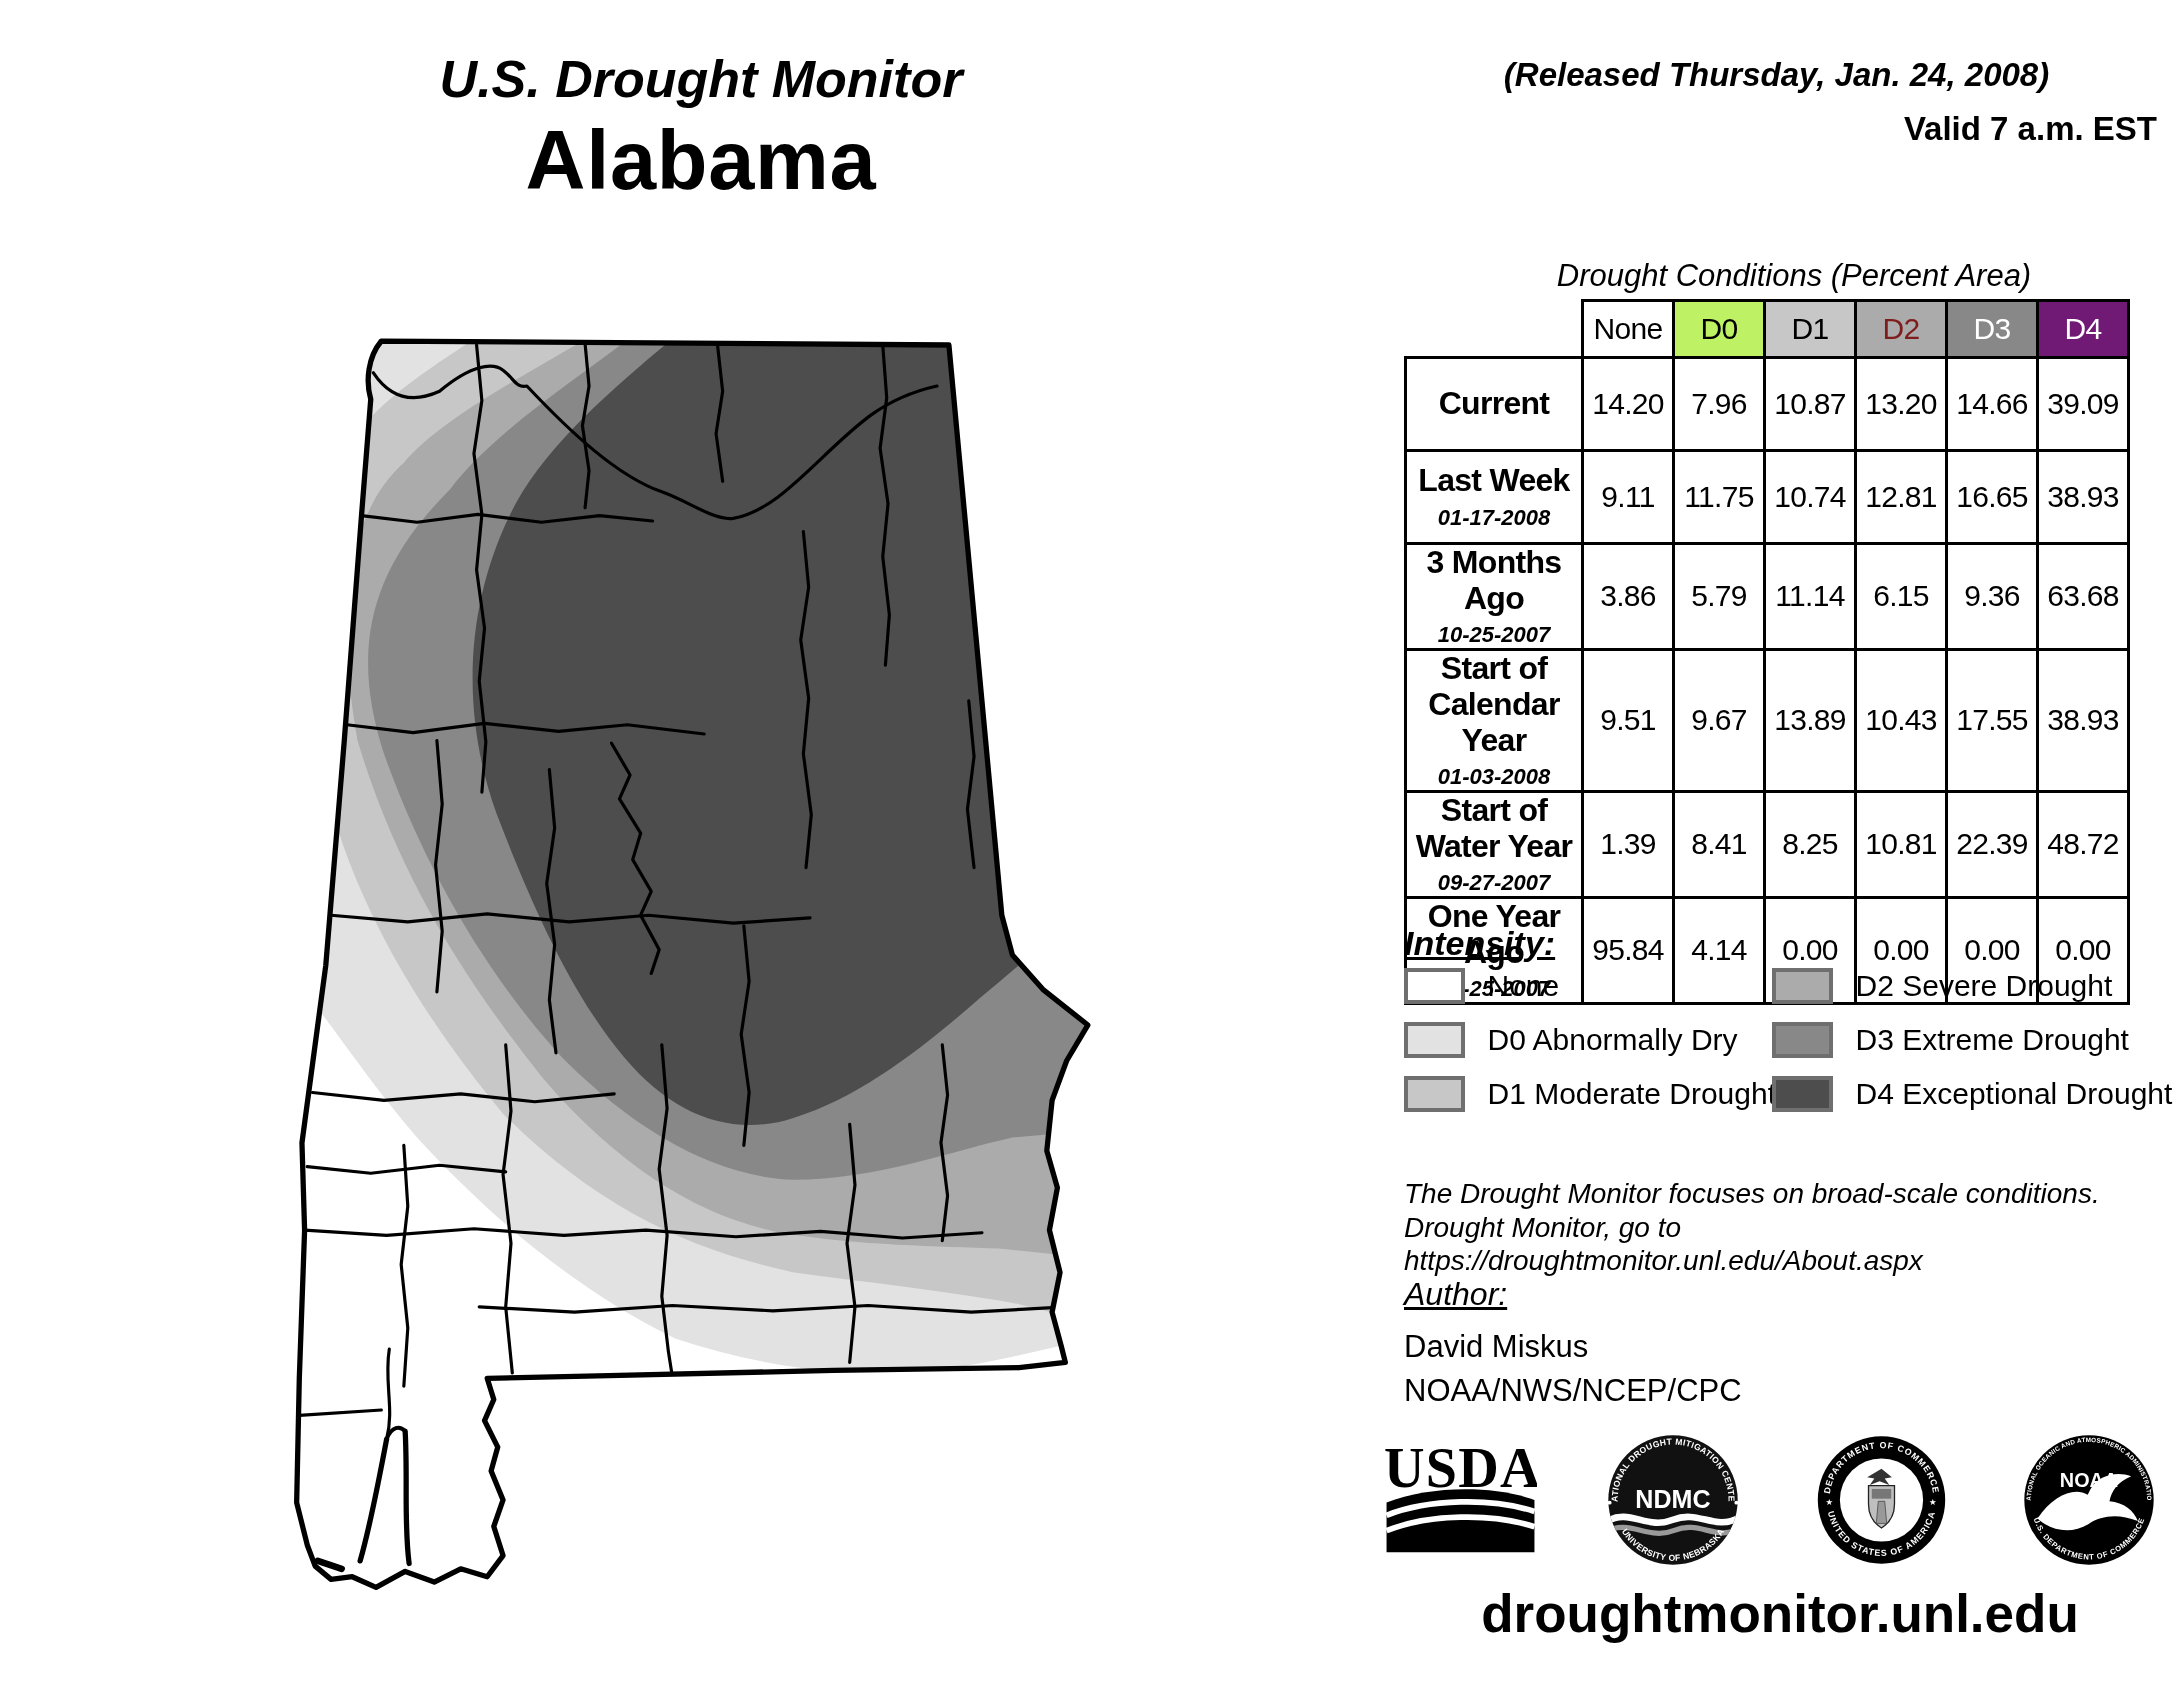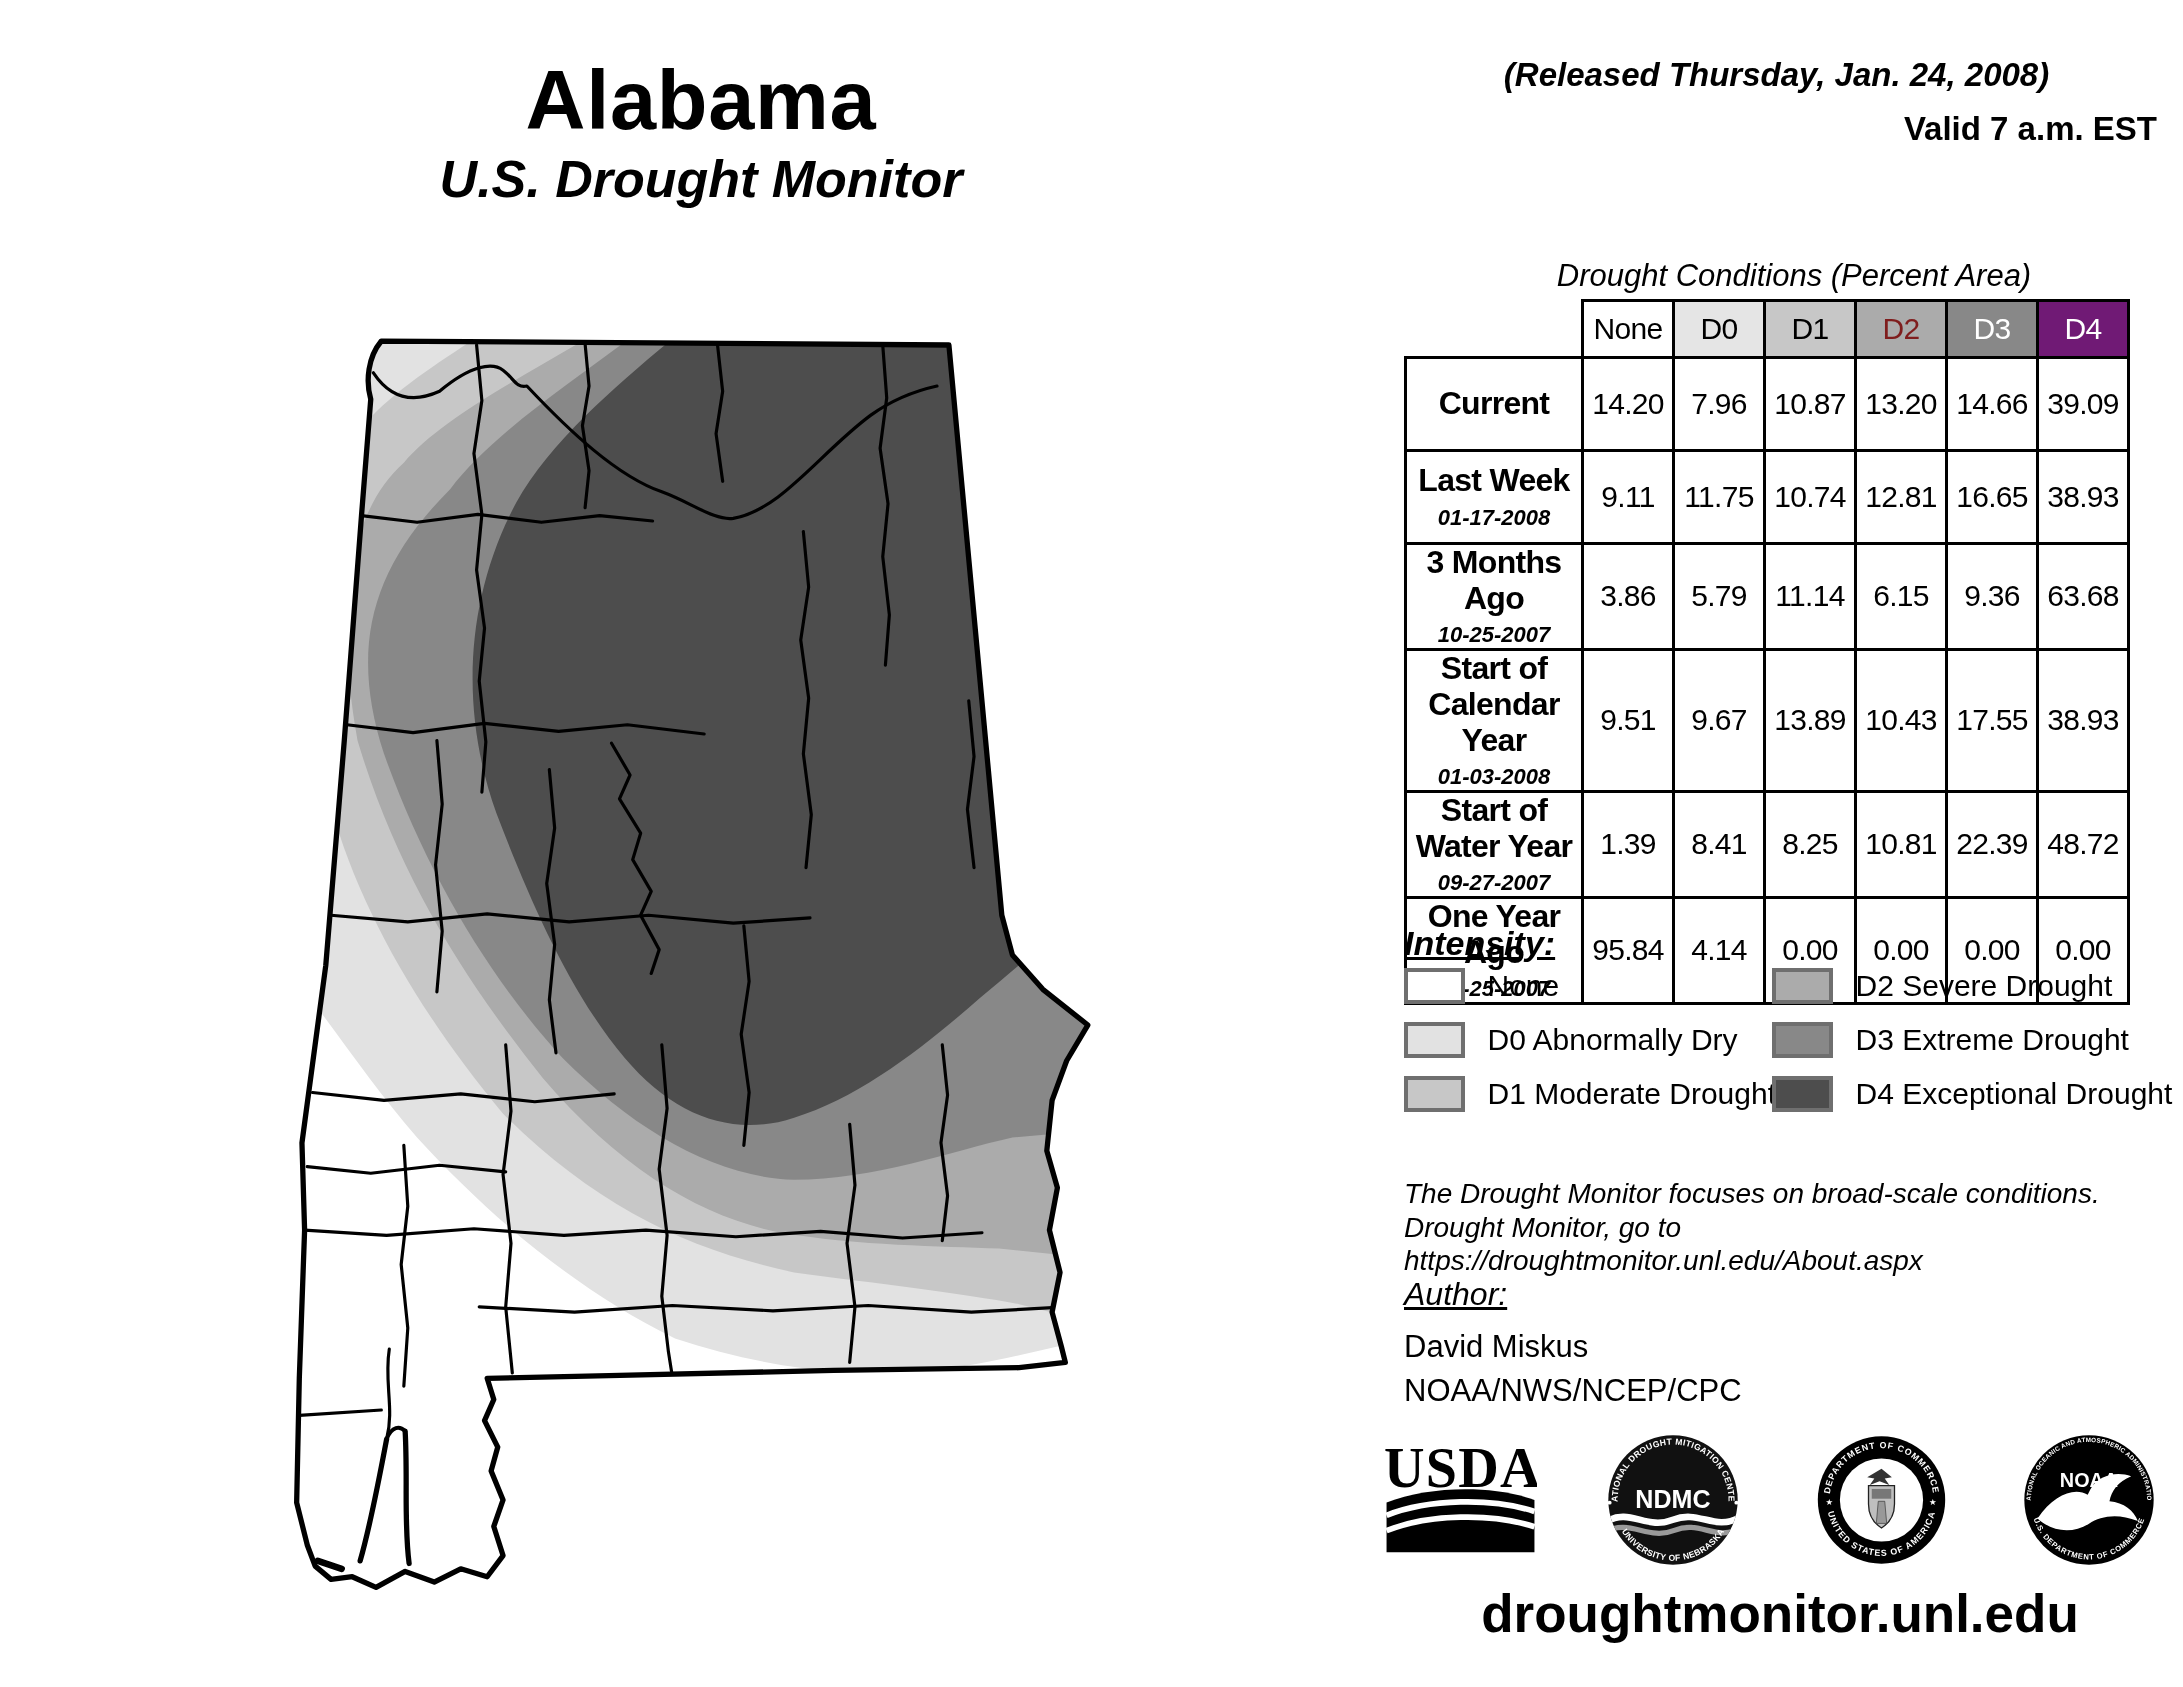--- a/index.html
+++ b/index.html
@@ -53,22 +53,22 @@
   #footer-url{left:1403px;top:1583px;width:754px;text-align:center;
               font-size:53px;font-weight:700;}
 
   #map-wrap{left:278px;top:304px;width:847px;height:1323px;}
   .serif{font-family:"Liberation Serif",serif;}
 </style>
 </head>
 <body>
 
 <div class="abs" id="left-titles">
+  <div id="lt-main">U.S. Drought Monitor</div>
   <div id="lt-sub">Alabama</div>
-  <div id="lt-main">U.S. Drought Monitor</div>
 </div>
 
 <div class="abs" id="map-wrap">
   <svg viewBox="0 0 640 1000" width="847" height="1323">
     <defs>
       <clipPath id="al-clip">
         <path d="M78,28 L507,31 L547,462 L555,492 L578,518 L612,545 L596,572 L585,602 L581,640
                  L589,668 L583,700 L591,732 L585,762 L592,788 L595,800 L560,804 L420,806 L250,810
                  L158,812 L163,828 L156,844 L166,864 L161,882 L170,904 L163,924 L170,946 L158,962
                  L138,956 L118,966 L96,958 L74,970 L56,962 L40,964 L28,954 L22,938 L14,906
@@ -150,21 +150,21 @@
       <col style="width:91px">
     <col style="width:91px">
       <col style="width:91px">
       <col style="width:91px">
       <col style="width:91px">
   </colgroup>
   <tbody id="dm-tbody">
       <tr class="hrow">
         <td class="spacer"></td>
         <td class="hcell" style="background: rgb(255, 255, 255); color: rgb(0, 0, 0);">None</td>
-        <td class="hcell" style="background: #e5e5e5; color: rgb(0, 0, 0);">D0</td>
+        <td class="hcell" style="background: #bef264; color: rgb(0, 0, 0);">D0</td>
         <td class="hcell" style="background: rgb(199, 199, 199); color: rgb(0, 0, 0);">D1</td>
         <td class="hcell" style="background: rgb(171, 171, 171); color: #7f1d1d;">D2</td>
         <td class="hcell" style="background: rgb(136, 136, 136); color: rgb(255, 255, 255);">D3</td>
         <td class="hcell" style="background: #701a75; color: rgb(255, 255, 255);">D4</td>
       </tr>
       <tr class="drow">
         <td>
           <div class="rlabel">Current</div>
         </td>
         <td class="vcell">14.20</td>

